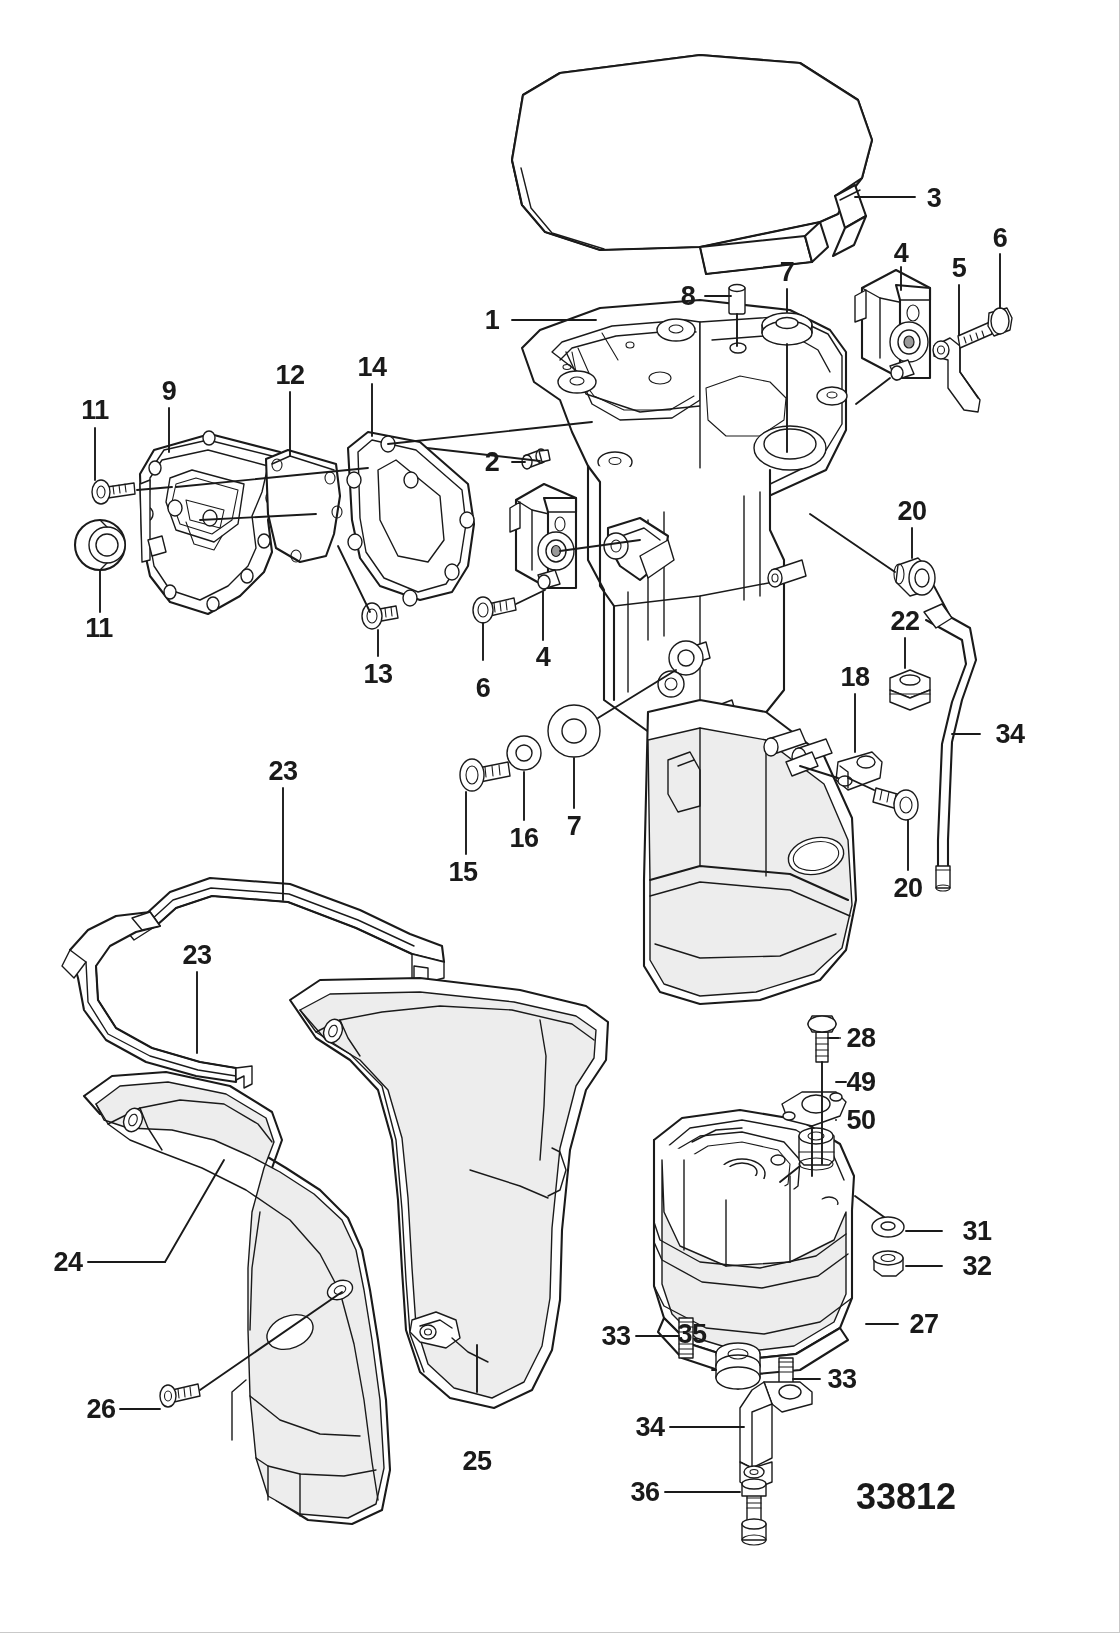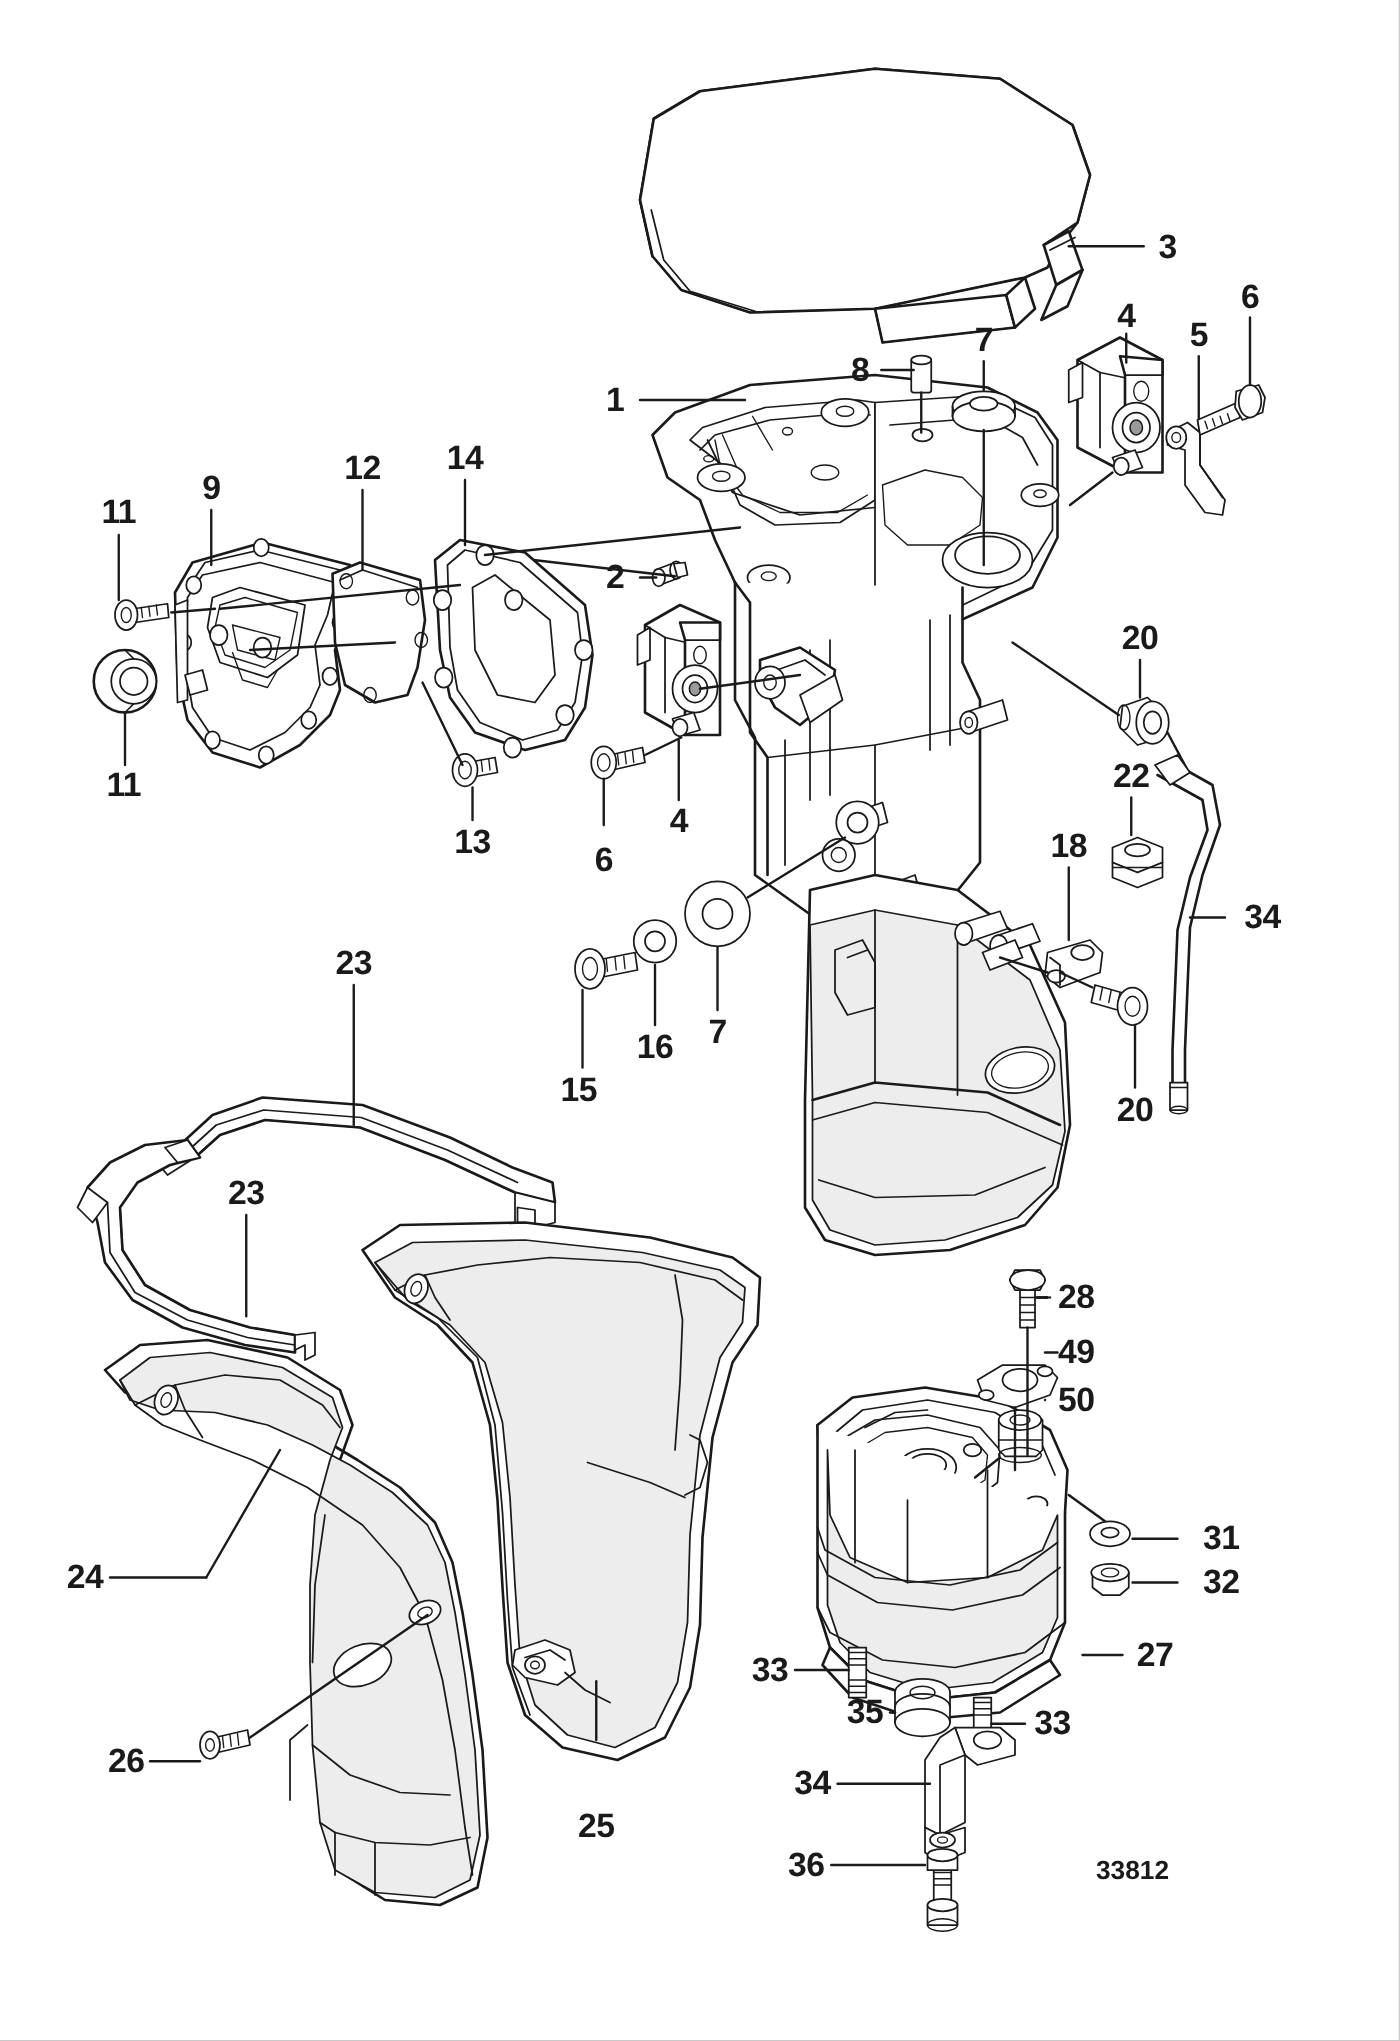--- a/index.html
+++ b/index.html
@@ -33,21 +33,21 @@
     color:#1a1a1a;
     letter-spacing:-0.5px;
     white-space:nowrap;
     transform:translate(-50%,-50%);
     user-select:none;
   }
   .diagcode{
     position:absolute;
     font-family:"Liberation Sans","DejaVu Sans",sans-serif;
     font-weight:bold;
-    font-size:21px;
+    font-size:36px;
     color:#1a1a1a;
     letter-spacing:0px;
     white-space:nowrap;
     transform:translate(-50%,-50%);
     user-select:none;
   }
 </style>
 </head>
 <body>
 
@@ -637,21 +637,21 @@
 <div class="lbl" style="left:101px;top:1409px">26</div>
 <div class="lbl" style="left:924px;top:1324px">27</div>
 <div class="lbl" style="left:861px;top:1038px">28</div>
 <div class="lbl" style="left:861px;top:1082px">49</div>
 <div class="lbl" style="left:861px;top:1120px">50</div>
 <div class="lbl" style="left:977px;top:1231px">31</div>
 <div class="lbl" style="left:977px;top:1266px">32</div>
 <div class="lbl" style="left:616px;top:1336px">33</div>
 <div class="lbl" style="left:842px;top:1379px">33</div>
 <div class="lbl" style="left:650px;top:1427px">34</div>
-<div class="lbl" style="left:692px;top:1370px">35</div>
+<div class="lbl" style="left:692px;top:1334px">35</div>
 <div class="lbl" style="left:645px;top:1492px">36</div>
 
 <div class="lbl" style="left:543px;top:657px">4</div>
 <div class="lbl" style="left:483px;top:688px">6</div>
 
 <div class="diagcode" style="left:906px;top:1497px">33812</div>
 
 </div>
 
 </body></html>

